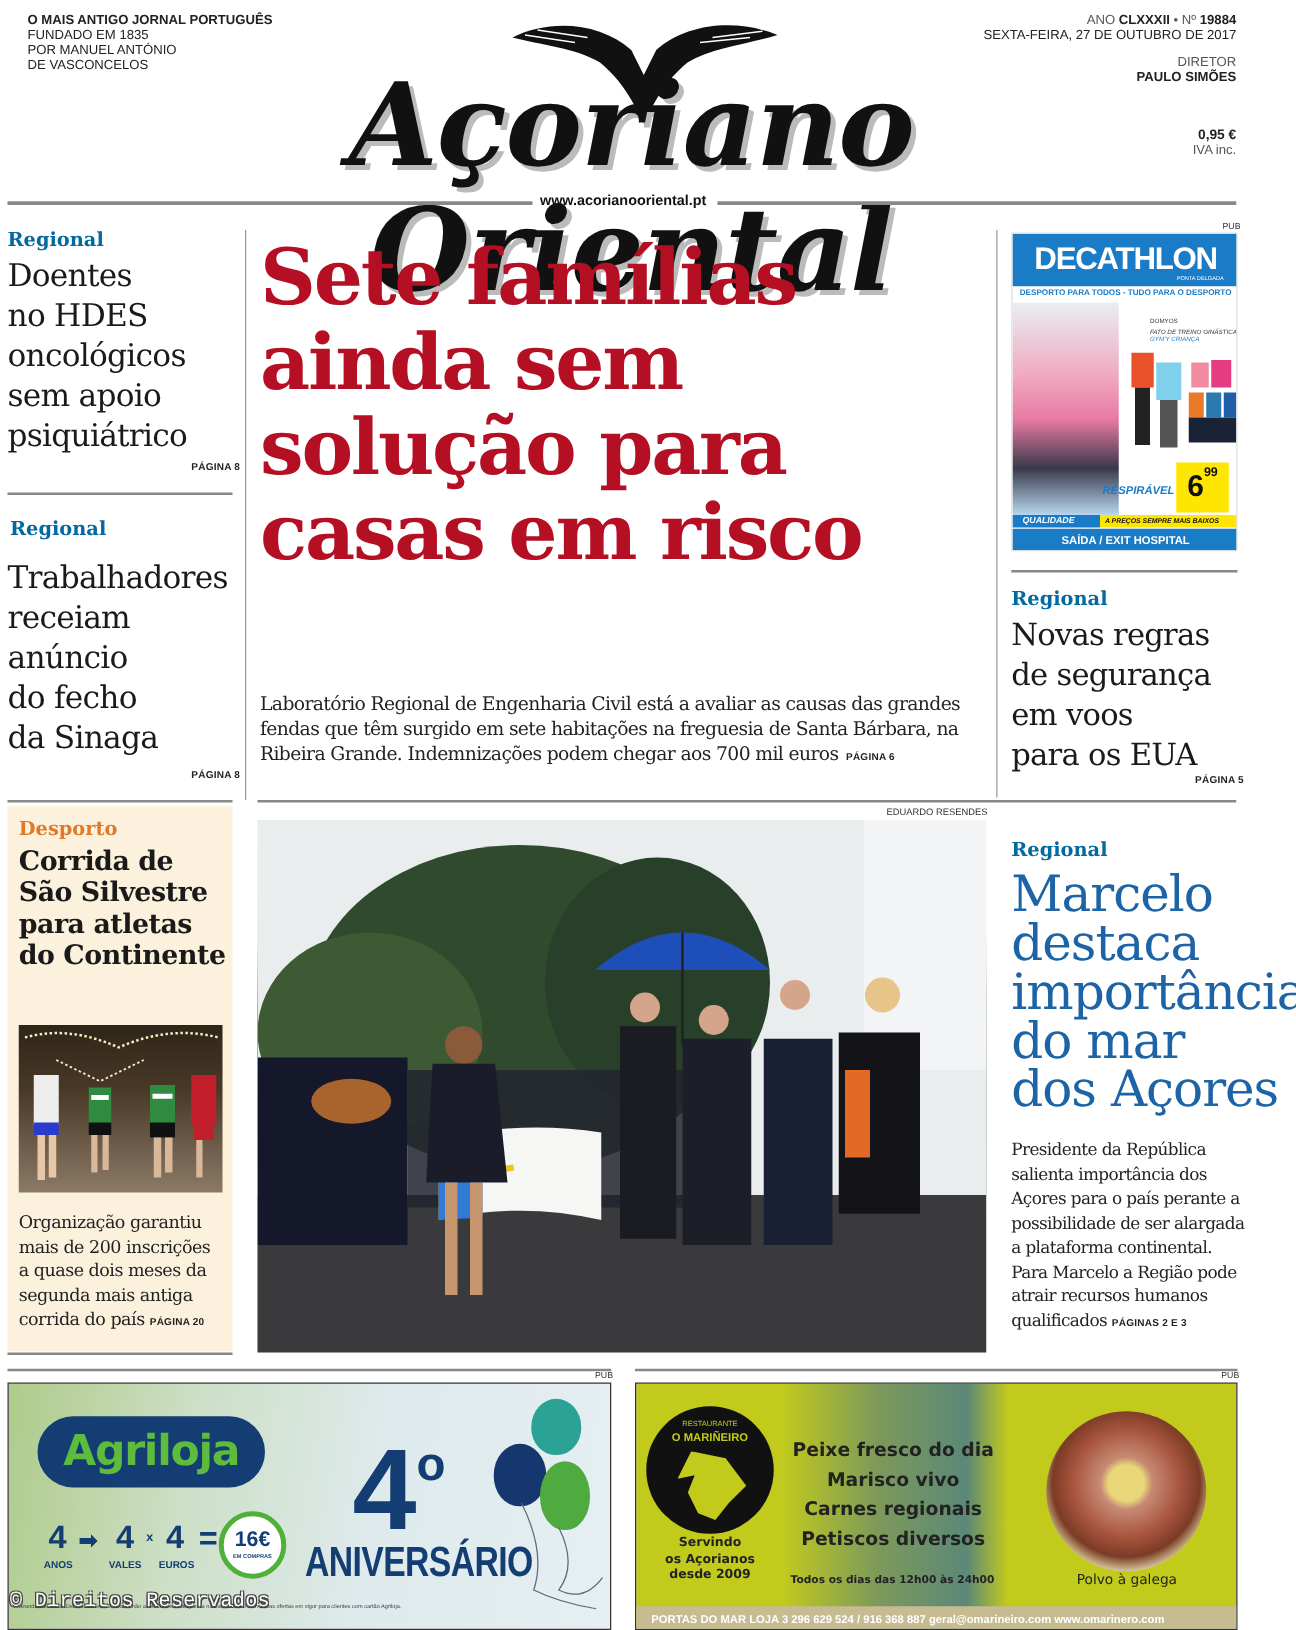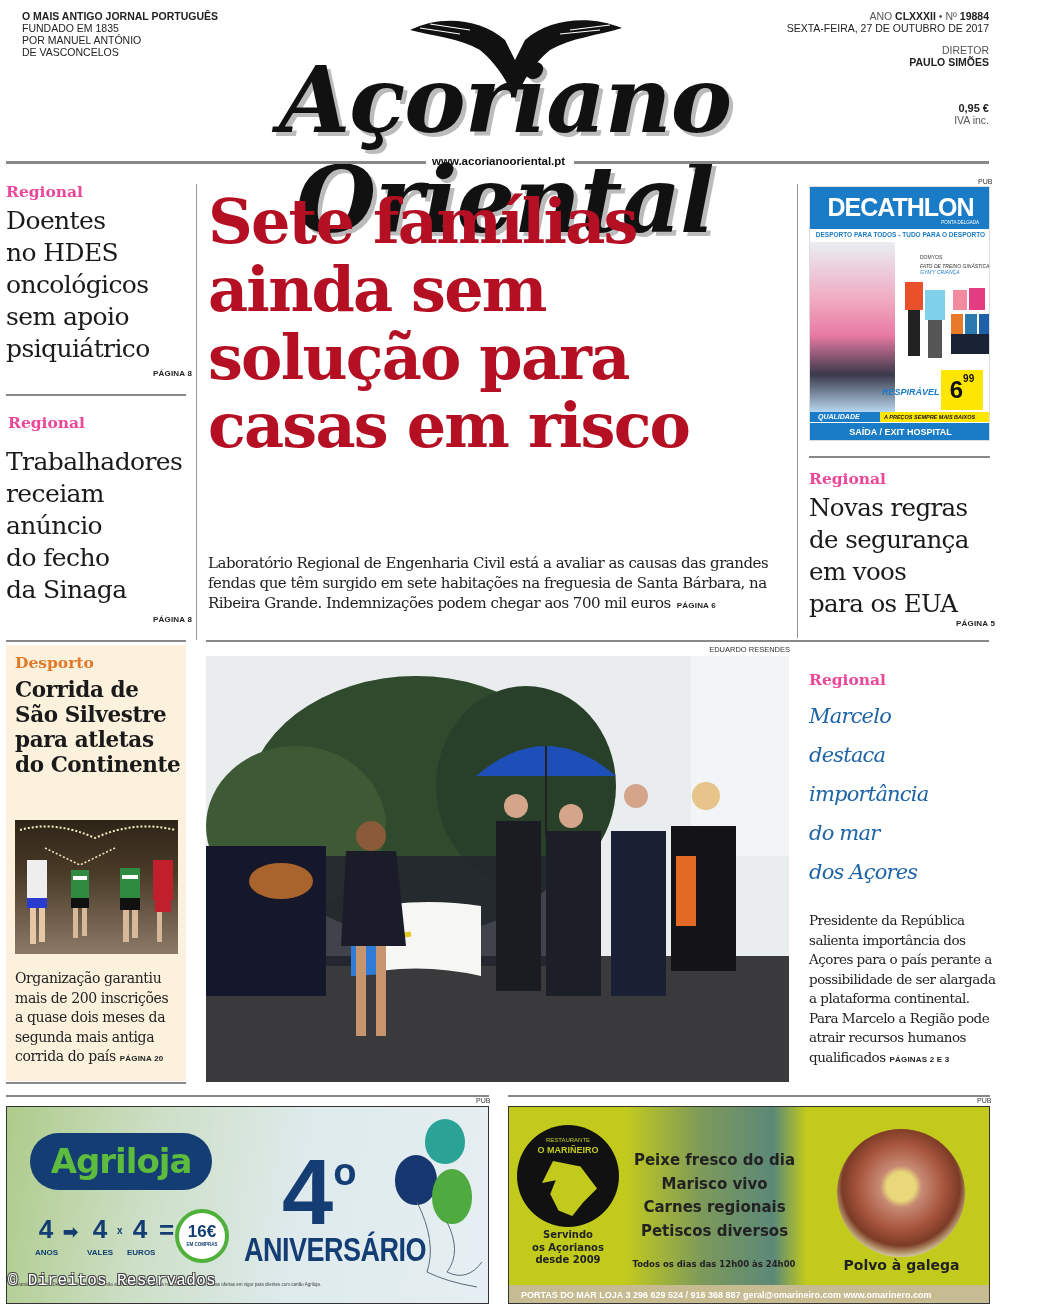--- a/index.html
+++ b/index.html
@@ -23,21 +23,21 @@
     color: #111; line-height: 100px; font-style: italic;
     text-shadow: 4px 4px 0 #bbb;
   }
   .eagle { position: absolute; left: 300px; top: -10px; width: 230px; height: 90px; }
 
   .rule-top { left: 6px; top: 161px; width: 420px; height: 3px; background: #888; }
   .rule-top2 { left: 574px; top: 161px; width: 415px; height: 3px; background: #888; }
   .site-url { left: 432px; top: 155px; font-size: 11.5px; font-weight: 700; color: #111; }
 
   
-  .sect { font-family: "DejaVu Serif", serif; font-weight: 700; font-size: 15.5px; color: #ec4899; }
+  .sect { font-family: "DejaVu Serif", serif; font-weight: 700; font-size: 15.5px; color: #0369a1; }
   .sect.orange { color: #e07a2a; }
   .head-sm { font-family: "DejaVu Serif", serif; font-size: 25px; line-height: 32px; color: #1a1a1a; letter-spacing: -0.6px; }
   .pagina { font-family: "Liberation Sans", sans-serif; font-weight: 700; font-size: 8px; color: #222; letter-spacing: 0.2px; }
 
   .vline { width: 1px; background: #999; }
   .hline { height: 2px; background: #888; }
 
   
   .main-head { left: 208px; top: 188px; width: 590px; font-family: "DejaVu Serif", serif; font-weight: 700;
     font-size: 62px; line-height: 68px; color: #b50f24; letter-spacing: -1.8px; }
@@ -69,21 +69,21 @@
   .deca-prod { position: absolute; left: 110px; top: 76px; width: 70px; font-family: "Liberation Sans", sans-serif; font-size: 5px; font-style: italic; color: #333; line-height: 6px; }
   .deca-clothes { position: absolute; left: 95px; top: 95px; width: 85px; height: 80px; }
   .deca-price { position: absolute; right: 6px; top: 183px; width: 42px; height: 40px; background: #ffe600; text-align: center; font-family: "Liberation Sans", sans-serif; font-weight: 700; font-size: 24px; color: #111; line-height: 40px; }
   .deca-price sup { font-size: 10px; vertical-align: top; line-height: 18px; }
   .deca-resp { position: absolute; left: 72px; top: 200px; font-family: "Liberation Sans", sans-serif; font-size: 9px; font-style: italic; font-weight: 700; color: #1a7bc7; }
   .deca-q { position: absolute; left: 0; top: 225px; width: 70px; height: 10px; background: #1a7bc7; font-family: "Liberation Sans", sans-serif; font-size: 7px; font-weight: 700; font-style: italic; color: #fff; padding-left: 8px; line-height: 10px; }
   .deca-q2 { position: absolute; left: 70px; top: 225px; width: 111px; height: 10px; background: #ffe600; font-family: "Liberation Sans", sans-serif; font-size: 5.5px; font-weight: 700; font-style: italic; color: #111; padding-left: 4px; line-height: 10px; }
   .deca-exit { position: absolute; left: 0; top: 236px; width: 181px; height: 19px; background: #1a7bc7; text-align: center; font-family: "Liberation Sans", sans-serif; font-size: 9px; font-weight: 700; color: #fff; line-height: 19px; }
 
   .head-md { font-family: "DejaVu Serif", serif; font-size: 24.5px; line-height: 32px; letter-spacing: -0.6px; color: #1a1a1a; }
-  .head-blue { font-family: "DejaVu Serif", serif; font-size: 21px; line-height: 39px; letter-spacing: -0.8px; color: #1d64a6; font-style: italic; }
+  .head-blue { font-family: "DejaVu Serif", serif; font-size: 40px; line-height: 39px; letter-spacing: -0.8px; color: #1d64a6; }
   .body-r { font-family: "DejaVu Serif", serif; font-size: 13.5px; line-height: 19.5px; letter-spacing: -0.5px; color: #222; }
 
   
   .ad-agri { left: 6px; top: 1106px; width: 483px; height: 198px; overflow: hidden; border: 1px solid #333;
     background: linear-gradient(100deg, #aecb8a 0%, #cddfc6 30%, #deeaec 60%, #e6eff3 100%); }
   .agri-pill { position: absolute; left: 23px; top: 26px; width: 182px; height: 57px; border-radius: 29px; background: #133d73; }
   .agri-pill span { position: absolute; left: 0; top: 8px; width: 182px; text-align: center; font-family: "DejaVu Sans", sans-serif; font-weight: 700; font-size: 34px; color: #5dbb3d; letter-spacing: -1px; }
   .agri-math { position: absolute; left: 28px; top: 110px; font-family: "Liberation Sans", sans-serif; font-weight: 700; color: #133d73; }
   .agri-math .n { font-size: 26px; }
   .agri-math .s { font-size: 8px; }
@@ -103,21 +103,21 @@
     background: linear-gradient(90deg, #c2cb1c 0%, #c2cb1c 24%, #7e9a5a 40%, #5b8878 55%, #c2cb1c 62%, #c2cb1c 100%); }
   .mar-circle { position: absolute; left: 8px; top: 18px; width: 102px; height: 102px; border-radius: 50%; background: #111; }
   .mar-circle .r1 { position: absolute; left: 0; top: 12px; width: 102px; text-align: center; font-family: "Liberation Sans", sans-serif; font-size: 6px; color: #c2cb1c; }
   .mar-circle .r2 { position: absolute; left: 0; top: 20px; width: 102px; text-align: center; font-family: "Liberation Sans", sans-serif; font-weight: 700; font-size: 9px; color: #c2cb1c; }
   .mar-face { position: absolute; left: 25px; top: 36px; width: 55px; height: 55px; background: #c2cb1c; clip-path: polygon(20% 0, 70% 10%, 100% 50%, 75% 75%, 55% 100%, 30% 90%, 15% 60%, 25% 35%, 0 40%); }
   .mar-serv { position: absolute; left: 6px; top: 122px; width: 106px; text-align: center; font-family: "DejaVu Sans", sans-serif; font-weight: 700; font-size: 10px; line-height: 12.5px; color: #222; }
   .mar-list { position: absolute; left: 118px; top: 42px; width: 175px; text-align: center; font-family: "DejaVu Sans", sans-serif; font-weight: 700; font-size: 15px; line-height: 23.5px; color: #222; }
   .mar-hours { position: absolute; left: 110px; top: 152px; width: 190px; text-align: center; font-family: "DejaVu Sans", sans-serif; font-weight: 700; font-size: 8.5px; color: #222; }
   .mar-plate { position: absolute; left: 328px; top: 22px; width: 128px; height: 128px; border-radius: 50%;
     background: radial-gradient(circle at 50% 45%, #e8d87a 0%, #e8d87a 15%, #c78a74 22%, #a8553d 45%, #7c3b26 62%, #b79a6f 70%, #e0d8c4 76%, #f2f0ea 100%); }
-  .mar-polvo { position: absolute; left: 330px; top: 150px; width: 125px; text-align: center; font-family: "DejaVu Sans", sans-serif; font-weight: 700; font-size: 14px; color: #222; }
+  .mar-polvo { position: absolute; left: 330px; top: 150px; width: 125px; text-align: center; font-family: "DejaVu Sans", sans-serif; font-weight: 400; font-size: 11px; color: #222; }
   .mar-foot { position: absolute; left: 0; top: 178px; width: 482px; height: 20px; background: #c7bb92; font-family: "Liberation Sans", sans-serif; font-weight: 700; font-size: 9px; color: #fff; line-height: 20px; padding-left: 12px; white-space: nowrap; }
 </style>
 </head>
 <body>
 
 <div class="abs mast-left sans">
   <b>O MAIS ANTIGO JORNAL PORTUGUÊS</b>
   <div>FUNDADO EM 1835</div>
   <div>POR MANUEL ANTÓNIO</div>
   <div>DE VASCONCELOS</div>

